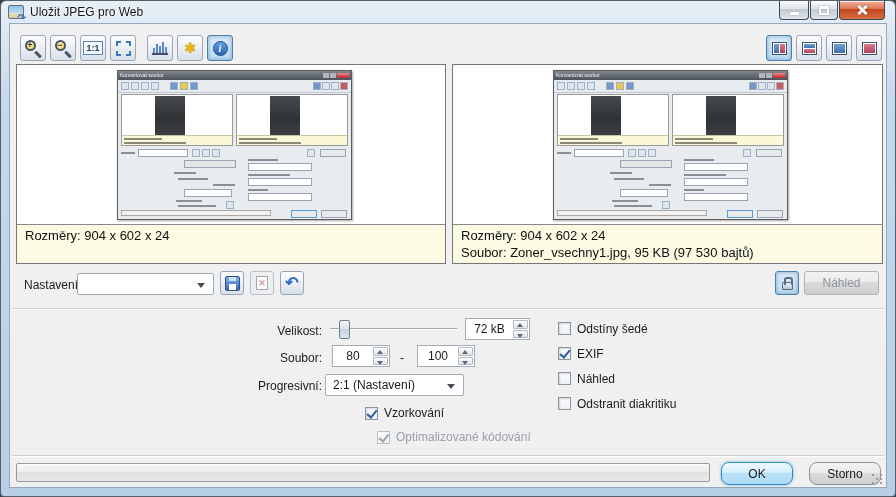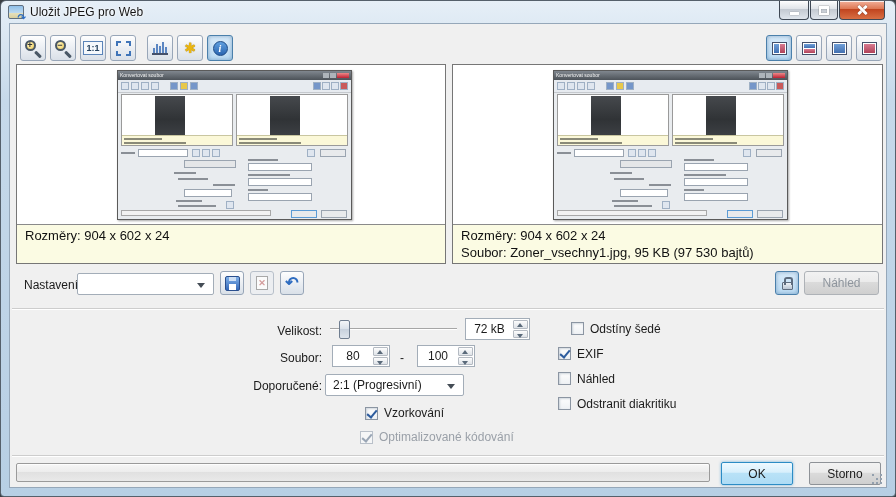--- a/index.html
+++ b/index.html
@@ -187,21 +187,21 @@
   .chk-label { font-size:12px; color:#1b1b1b; white-space:nowrap; }
   .chk-label.dis { color:#9aa0a8; }
   #options-list { position:absolute; left:548px; top:292px; width:220px; }
   #options-list .chk-row { position:relative; }
 
   
   .progress { position:absolute; left:6px; top:439px; width:694px; height:19px;
     border:1px solid #9a9a9a; border-radius:2px;
     background:linear-gradient(180deg,#f6f6f6,#ededed 45%,#e0e0e0 46%,#e9e9e9);
     box-shadow:inset 0 1px 1px rgba(255,255,255,.9); }
-  .fbtn { position:absolute; top:438px; width:72px; height:23px; border-radius:2px;
+  .fbtn { position:absolute; top:438px; width:72px; height:23px; border-radius:8px;
     font-size:12px; color:#1b1b1b; display:flex; align-items:center; justify-content:center;
     border:1px solid #8e9297;
     background:linear-gradient(180deg,#f2f2f2,#ebebeb 45%,#dbdbdb 46%,#cfcfcf); }
   .fbtn.default { border-color:#2c8cc5;
     background:linear-gradient(180deg,#eef9ff,#d7effc 45%,#b9e2f7 46%,#aedcf5);
     box-shadow:0 0 3px rgba(60,150,210,.7); }
   .grip { position:absolute; right:2px; bottom:1px; width:12px; height:12px; }
   .grip span { position:absolute; left:0; top:0; width:2px; height:2px; background:#93a0ae;
     box-shadow:8px 0 #93a0ae, 4px 4px #93a0ae, 8px 4px #93a0ae,
                0 8px #93a0ae, 4px 8px #93a0ae, 8px 8px #93a0ae; }
@@ -486,36 +486,36 @@
     </div>
     <span class="label" style="left:390px;top:327px">-</span>
     <div class="spin" style="left:407px;top:321px;width:58px">
       <span class="val">100</span>
       <span class="ud">
           <i class="up"></i>
           <i class="dn"></i>
         </span>
     </div>
 
-    <span class="rlabel" style="top:355px">Doporučené:</span>
+    <span class="rlabel" style="top:355px">Progresivní:</span>
     <div class="dd" style="left:315px;top:350px;width:139px">
-      <span>2:1 (Progresivní)</span>
+      <span>2:1 (Nastavení)</span>
     </div>
 
     <label class="chk-row" style="left:355px;top:378px">
       <span class="chk on"></span>
       <span class="chk-label">Vzorkování</span>
     </label>
-    <label class="chk-row" style="left:350px;top:402px">
+    <label class="chk-row" style="left:367px;top:402px">
       <span class="chk dis on"></span>
       <span class="chk-label dis">Optimalizované kódování</span>
     </label>
 
     <div id="options-list">
-        <label class="chk-row" style="height: 25px; margin-left: 13px;">
+        <label class="chk-row" style="height: 25px;">
           <span class="chk"></span>
           <span class="chk-label">Odstíny šedé</span>
         </label>
         <label class="chk-row" style="height: 25px;">
           <span class="chk on"></span>
           <span class="chk-label">EXIF</span>
         </label>
         <label class="chk-row" style="height: 25px;">
           <span class="chk"></span>
           <span class="chk-label">Náhled</span>

